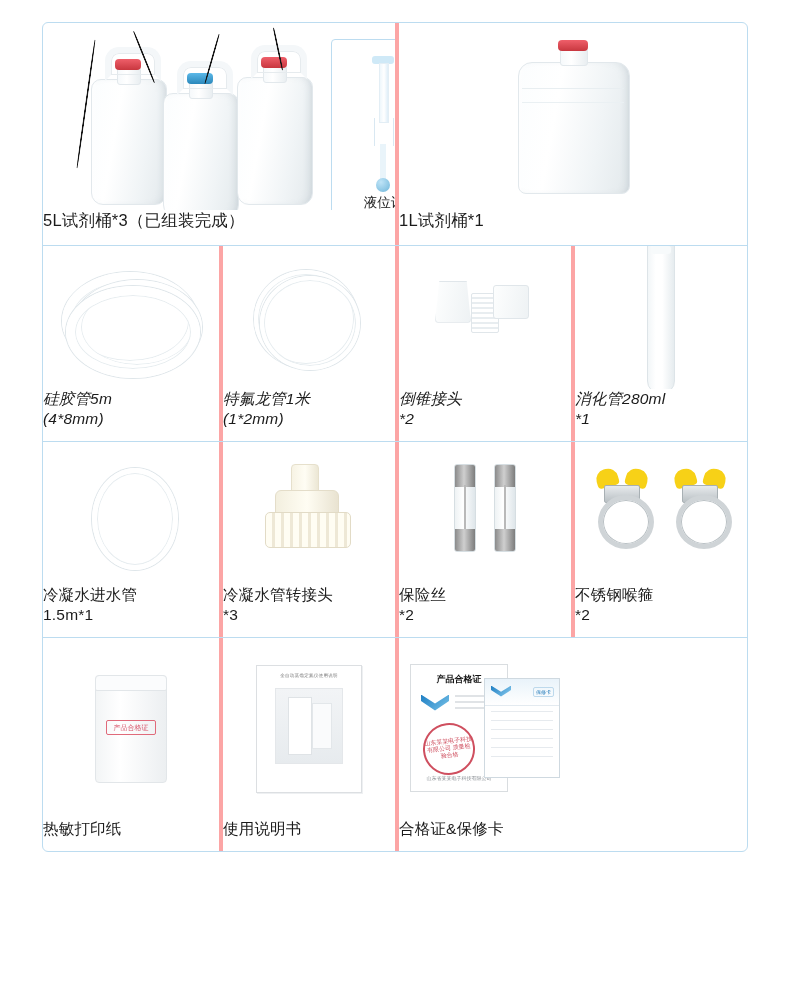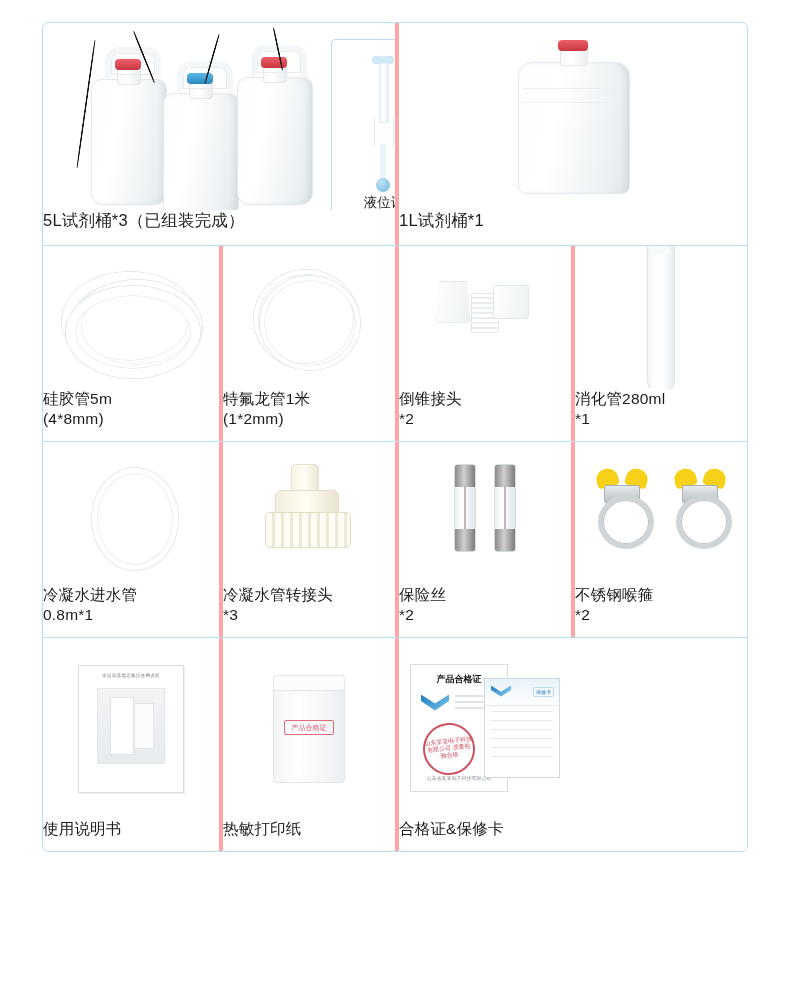--- a/index.html
+++ b/index.html
@@ -29,21 +29,21 @@
     border: 1px solid #bcdcf0;
     border-radius: 6px;
     box-sizing: border-box;
     background: #fff;
   }
   .row {
     display: flex;
     box-sizing: border-box;
   }
   .row.r1 { height: 222px; }
-  .row.r2 { height: 196px; }
+  .row.r2 { height: 196px; font-style: italic; }
   .row.r3 { height: 196px; }
   .row.r4 { height: 214px; }
   .row + .row { border-top: 1px solid #bcdcf0; }
 
   .cell {
     box-sizing: border-box;
     position: relative;
     display: flex;
     flex-direction: column;
     align-items: center;
@@ -536,21 +536,21 @@
 
     <div class="row r3">
 
       <div class="cell w25">
         <div class="art">
           <div class="coil thin" style="width:110px;height:100px;">
             <div class="ring" style="left:16px; top:4px; width:76px; height:92px; border-width:5px;"></div>
           </div>
         </div>
         <div class="caption">冷凝水进水管
-0.8m*1</div>
+1.5m*1</div>
       </div>
 
       <div class="cell w25">
         <div class="art">
           <div style="position:relative; width:104px; height:104px;">
             <div style="position:absolute; left:34px; top:2px; width:26px; height:28px; background:linear-gradient(90deg,#f7f3e4,#fffdf4,#ece7d5); border:1px solid #e6e0cc; border-radius:4px 4px 0 0;"></div>
             <div style="position:absolute; left:18px; top:28px; width:62px; height:26px; background:linear-gradient(90deg,#f3efdf,#fffdf3,#e9e3d1); border:1px solid #e4ddc9; border-radius:6px;"></div>
             <div style="position:absolute; left:8px; top:50px; width:84px; height:34px; background:repeating-linear-gradient(90deg,#fffdf3 0 6px,#eee8d6 6px 9px); border:1px solid #e2dbc6; border-radius:5px;"></div>
           </div>
         </div>
@@ -595,36 +595,36 @@
         <div class="caption">不锈钢喉箍
 *2</div>
       </div>
     </div>
 
     <div class="row r4">
 
 
       <div class="cell w25">
         <div class="art">
+          <div class="roll">
+            <div class="top"></div>
+            <div class="stamp">产品合格证</div>
+          </div>
+        </div>
+        <div class="caption">热敏打印纸</div>
+      </div>
+
+      <div class="cell w25">
+        <div class="art">
           <div class="booklet">
             <div class="hdr">全自动蒸馏定氮仪使用说明</div>
             <div class="pic"></div>
           </div>
         </div>
         <div class="caption">使用说明书</div>
-      </div>
-
-      <div class="cell w25">
-        <div class="art">
-          <div class="roll">
-            <div class="top"></div>
-            <div class="stamp">产品合格证</div>
-          </div>
-        </div>
-        <div class="caption">热敏打印纸</div>
       </div>
 
       <div class="cell w25">
         <div class="art">
           <div class="certs">
             <div class="cert">
               <div class="ttl">产品合格证</div>
               <div class="logo"></div>
               <div class="lines">
                   <i></i>

